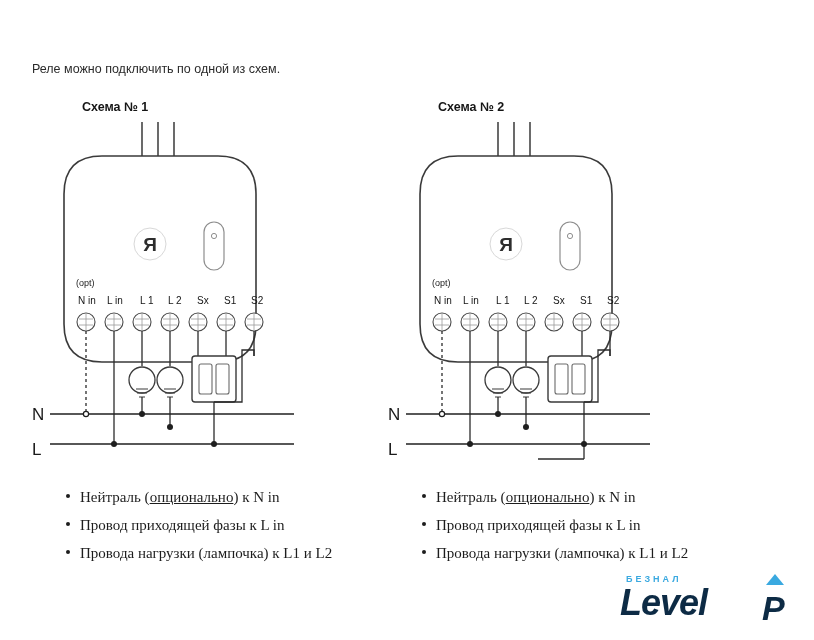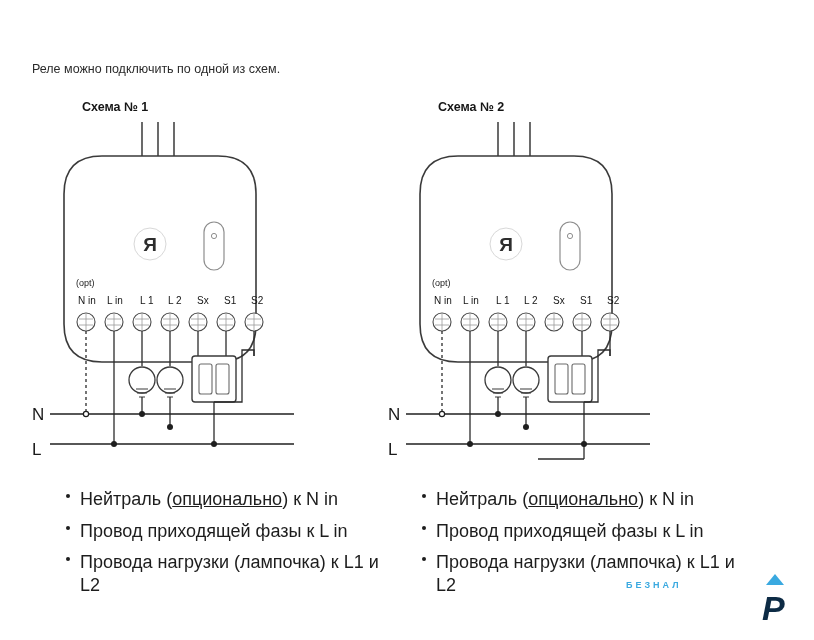--- a/index.html
+++ b/index.html
@@ -63,23 +63,24 @@
     top: 388px;
     width: 330px;
     margin: 0;
     padding: 0;
     list-style: none;
   }
   .bullets li {
     position: relative;
     padding-left: 18px;
     margin-bottom: 9px;
-    font-size: 18px;
+    font-size: 15px;
     line-height: 1.25;
     color: #1d1d1d;
+    font-family: Liberation Serif, serif;
   }
   .bullets li::before {
     content: "";
     position: absolute;
     left: 4px;
     top: 6px;
     width: 4px;
     height: 4px;
     border-radius: 50%;
     background: #1d1d1d;
@@ -90,21 +91,21 @@
   .logo {
     position: absolute;
     right: 16px;
     bottom: 8px;
     width: 190px;
     height: 62px;
   }
   .logo-sub {
     position: absolute;
     left: 18px;
-    top: 10px;
+    top: 4px;
     font-size: 9px;
     letter-spacing: 3px;
     color: #3aa9e0;
     font-weight: bold;
   }
   .logo-main {
     position: absolute;
     left: 12px;
     top: 12px;
     font-size: 36px;
@@ -298,19 +299,20 @@
 
     <ul class="bullets">
       <li><span>Нейтраль (</span><span class="underline">опционально</span><span>) к N in</span></li>
       <li><span>Провод приходящей фазы к L in</span></li>
       <li><span>Провода нагрузки (лампочка) к L1 и L2</span></li>
     </ul>
   </div>
 
   <div class="logo">
     <div class="logo-sub">БЕЗНАЛ</div>
+    <div class="logo-main">Level</div>
     <svg class="logo-mark" viewBox="0 0 34 52" width="34" height="52">
       <path d="M17 2 L26 13 H8 Z" fill="#3aa9e0"></path>
       <text x="4" y="48" font-family="Liberation Sans, sans-serif" font-size="34" font-weight="bold" font-style="italic" fill="#0d2b45">P</text>
     </svg>
   </div>
 
 </div>
 
 </body></html>

